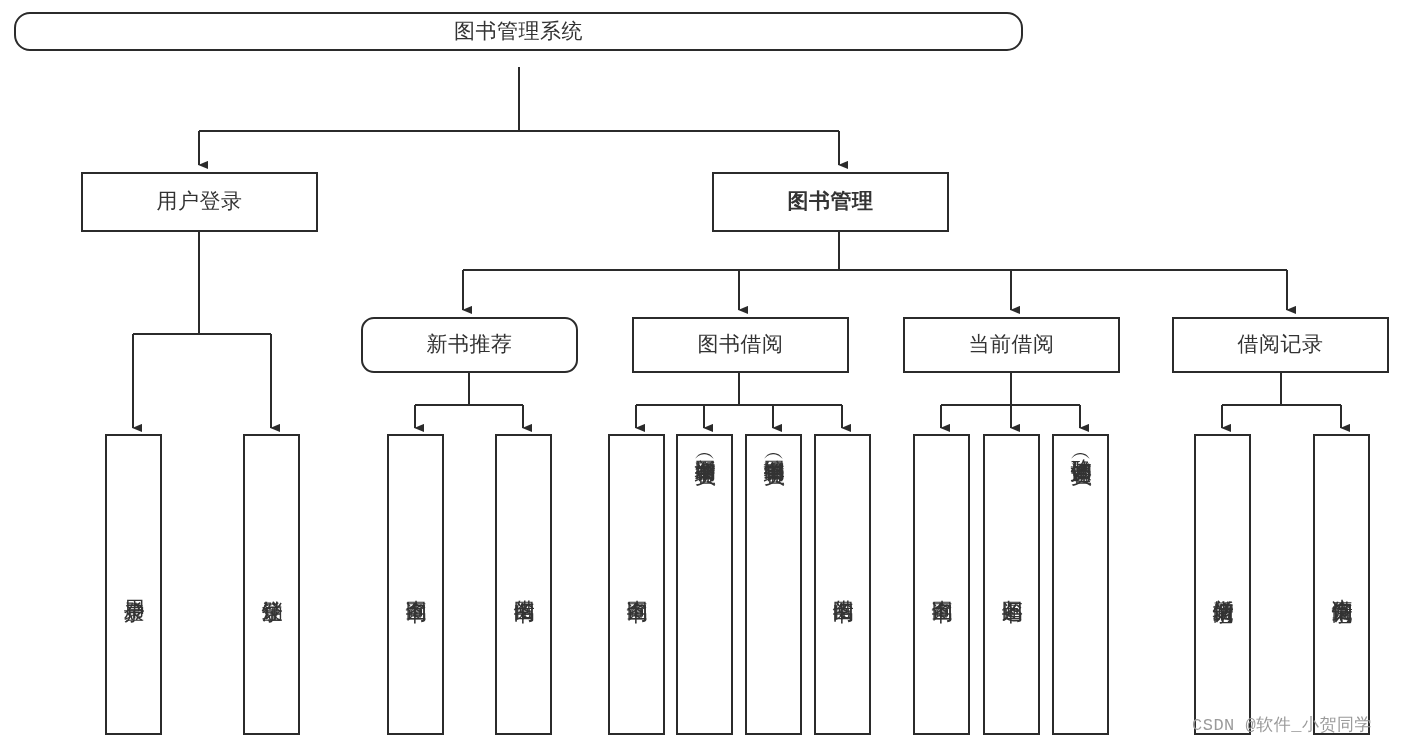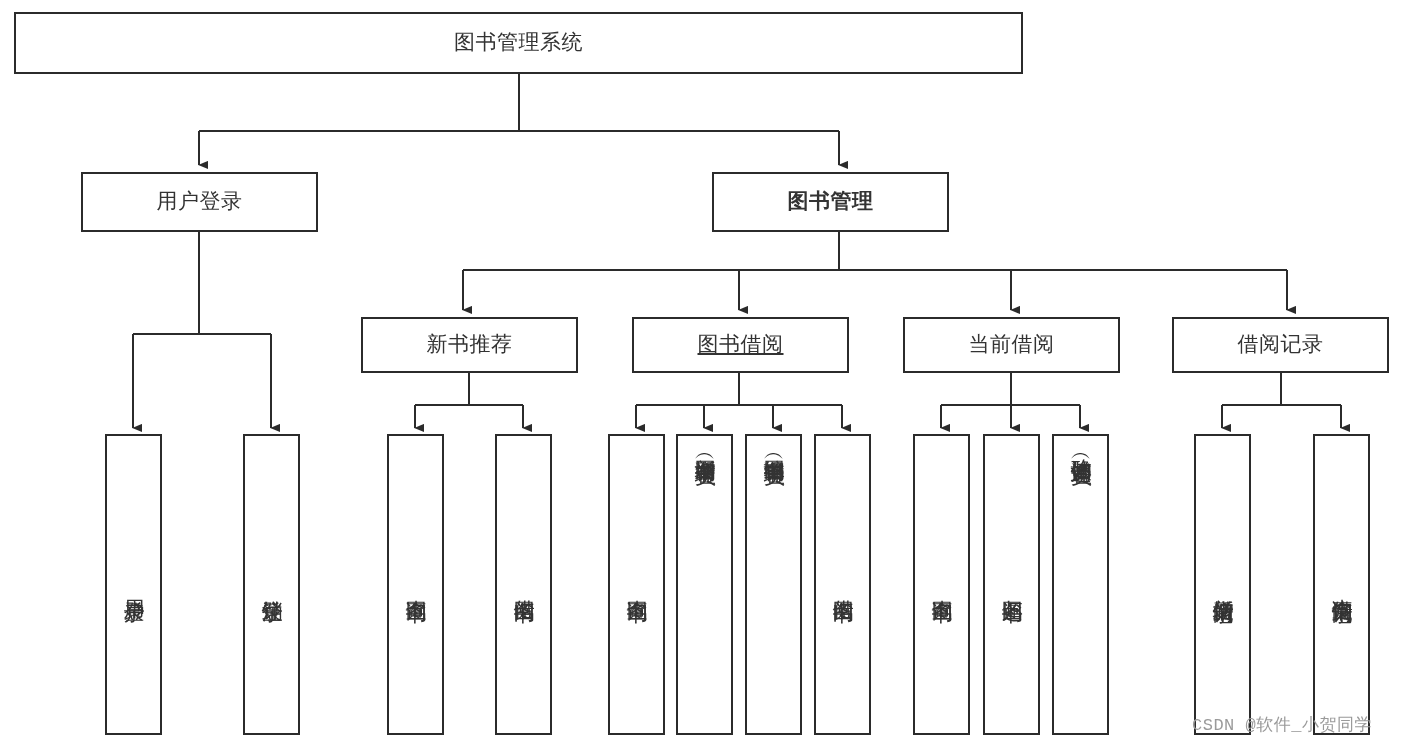--- a/index.html
+++ b/index.html
@@ -118,35 +118,35 @@
       <path d="M1011,405 L1011,428" marker-end="url(#arrowhead)"></path>
       <path d="M1080,405 L1080,428" marker-end="url(#arrowhead)"></path>
 
       <path d="M1281,373 L1281,405"></path>
       <path d="M1222,405 L1341,405"></path>
       <path d="M1222,405 L1222,428" marker-end="url(#arrowhead)"></path>
       <path d="M1341,405 L1341,428" marker-end="url(#arrowhead)"></path>
     </g>
   </svg>
 
-  <div class="node horiz" style="left:14px; top:12px; width:1009px; height:62px;">
+  <div class="node horiz" style="left:14px; top:12px; width:1009px; height:39px;border-radius:16px;">
     <span class="node-label">图书管理系统</span>
   </div>
 
   <div class="node horiz" style="left:81px; top:172px; width:237px; height:60px;">
     <span class="node-label">用户登录</span>
   </div>
   <div class="node horiz" style="left:712px; top:172px; width:237px; height:60px;font-weight:bold;">
     <span class="node-label">图书管理</span>
   </div>
 
-  <div class="node horiz" style="left:361px; top:317px; width:217px; height:56px;">
+  <div class="node horiz" style="left:361px; top:317px; width:217px; height:56px;border-radius:13px;">
     <span class="node-label">新书推荐</span>
   </div>
-  <div class="node horiz" style="left:632px; top:317px; width:217px; height:56px;text-decoration:underline;">
+  <div class="node horiz" style="left:632px; top:317px; width:217px; height:56px;">
     <span class="node-label">图书借阅</span>
   </div>
   <div class="node horiz" style="left:903px; top:317px; width:217px; height:56px;">
     <span class="node-label">当前借阅</span>
   </div>
   <div class="node horiz" style="left:1172px; top:317px; width:217px; height:56px;">
     <span class="node-label">借阅记录</span>
   </div>
 
   <div class="node vert" style="left:105px; top:434px; width:57px; height:301px;">

